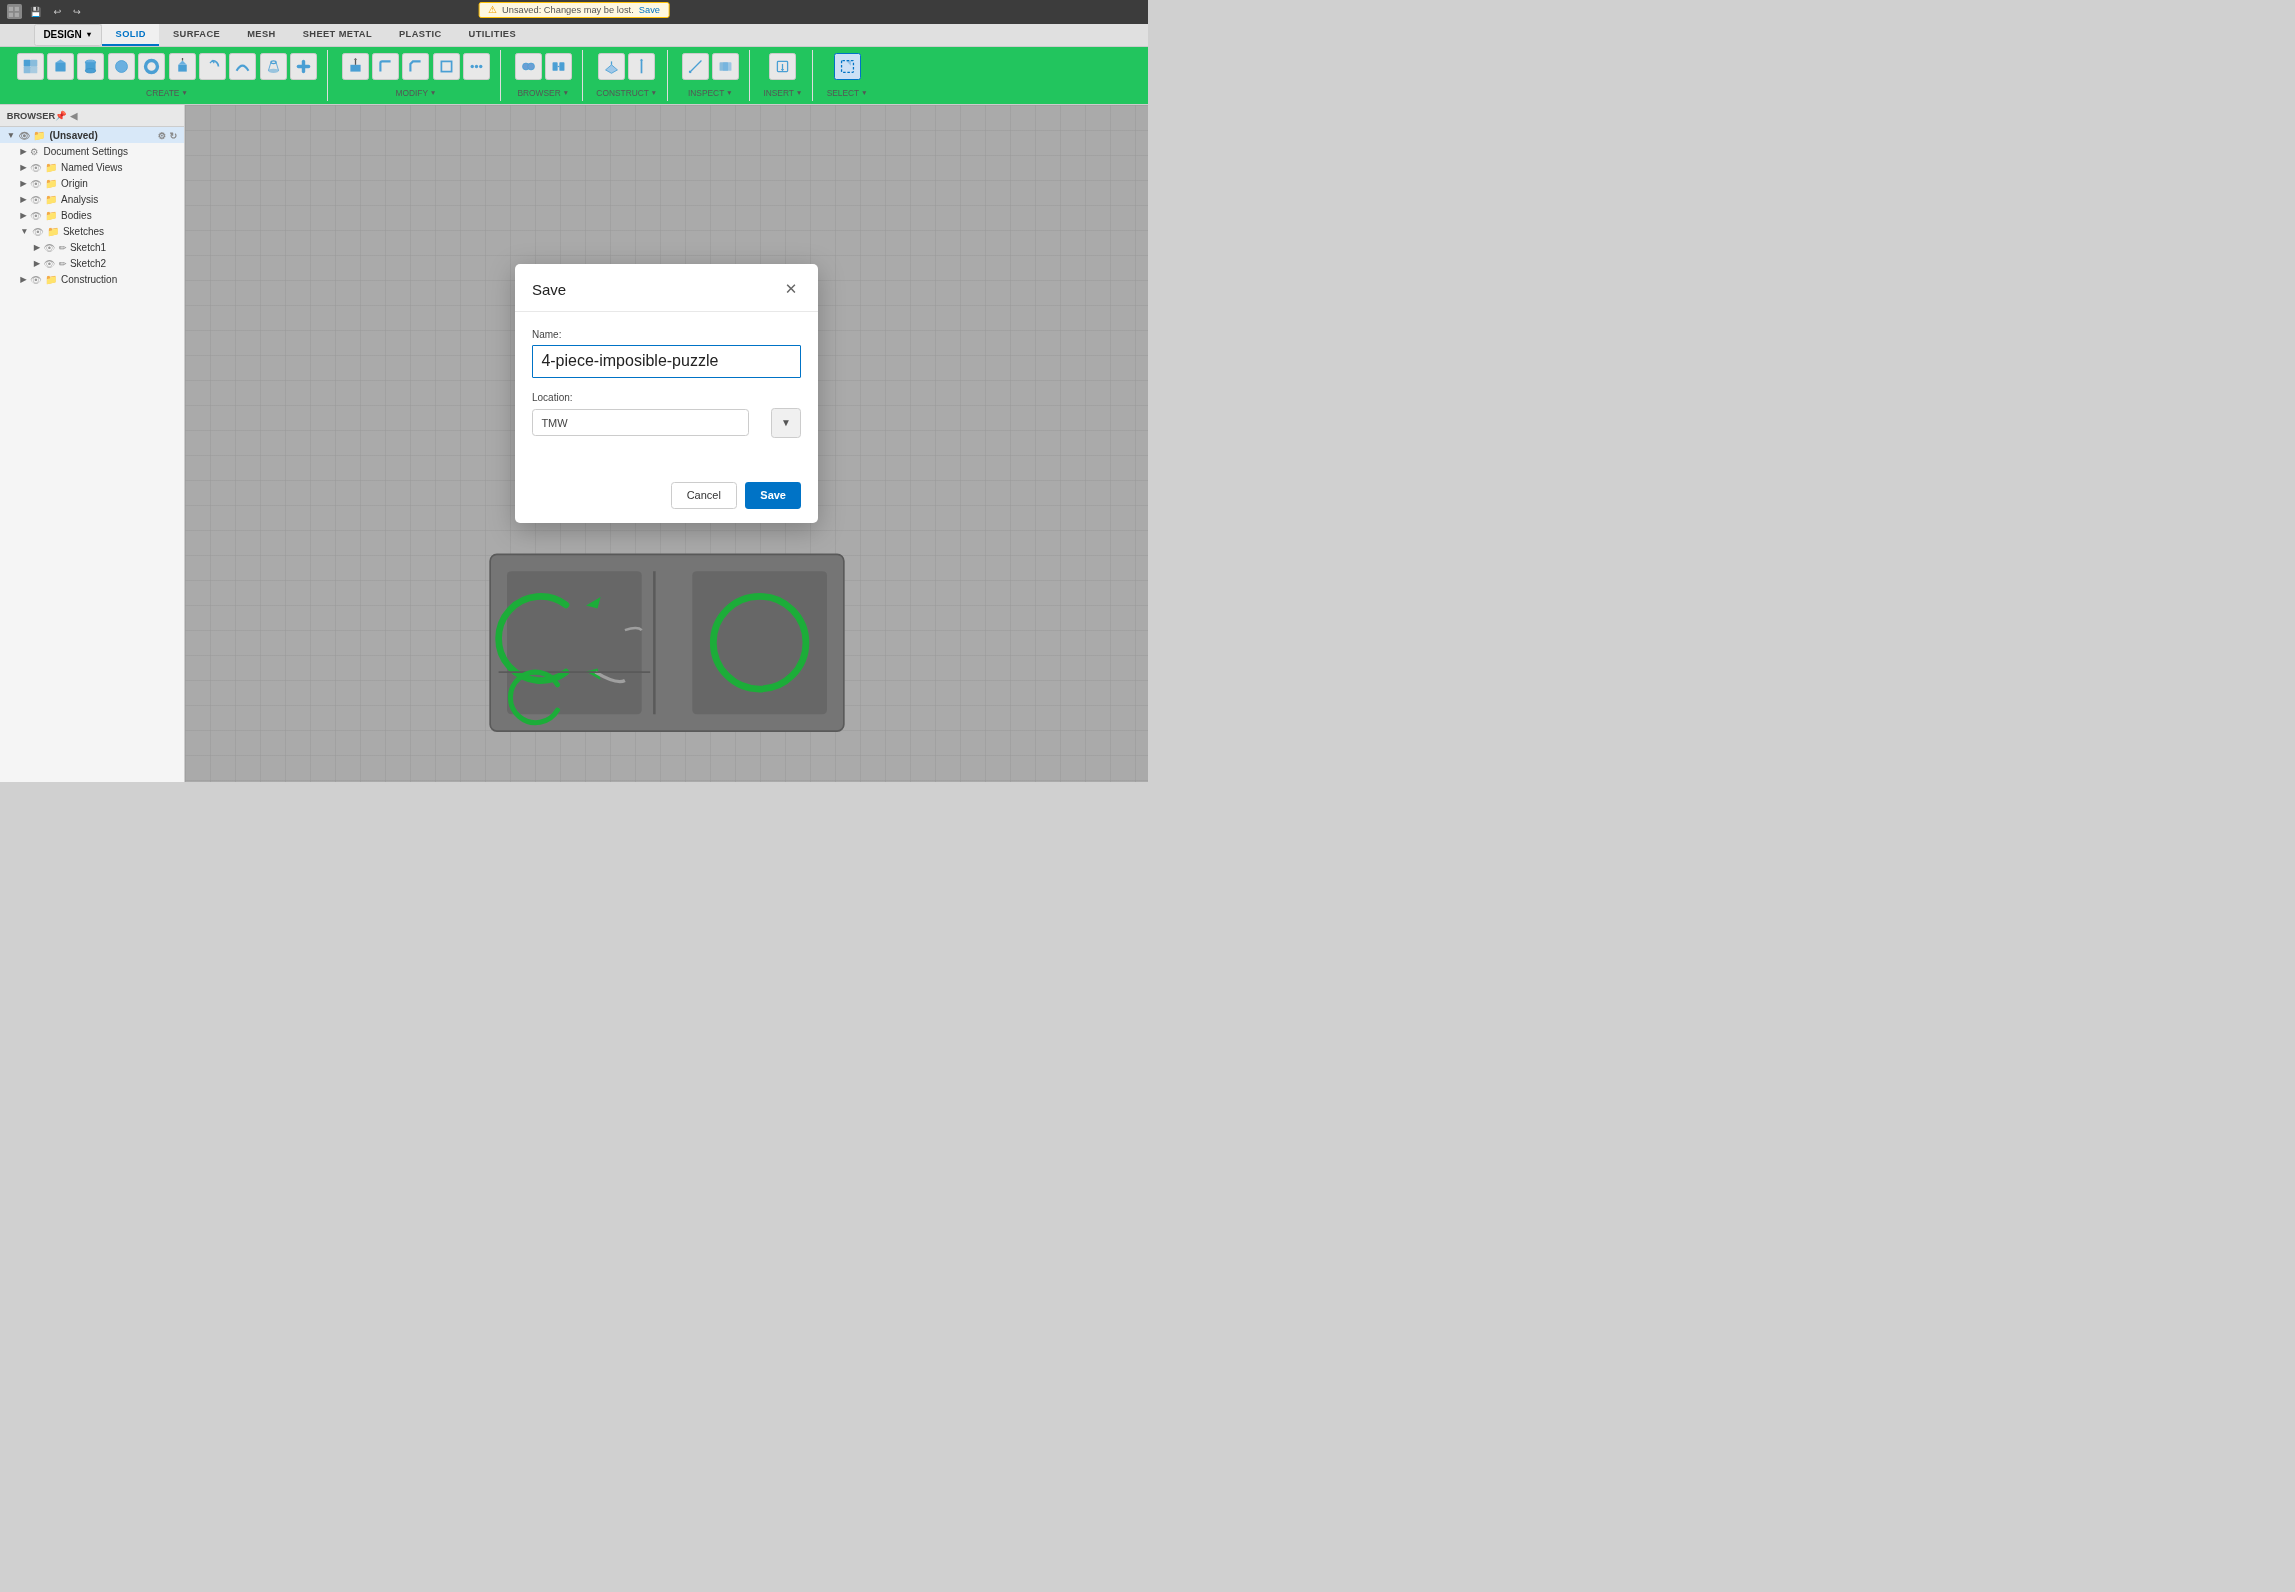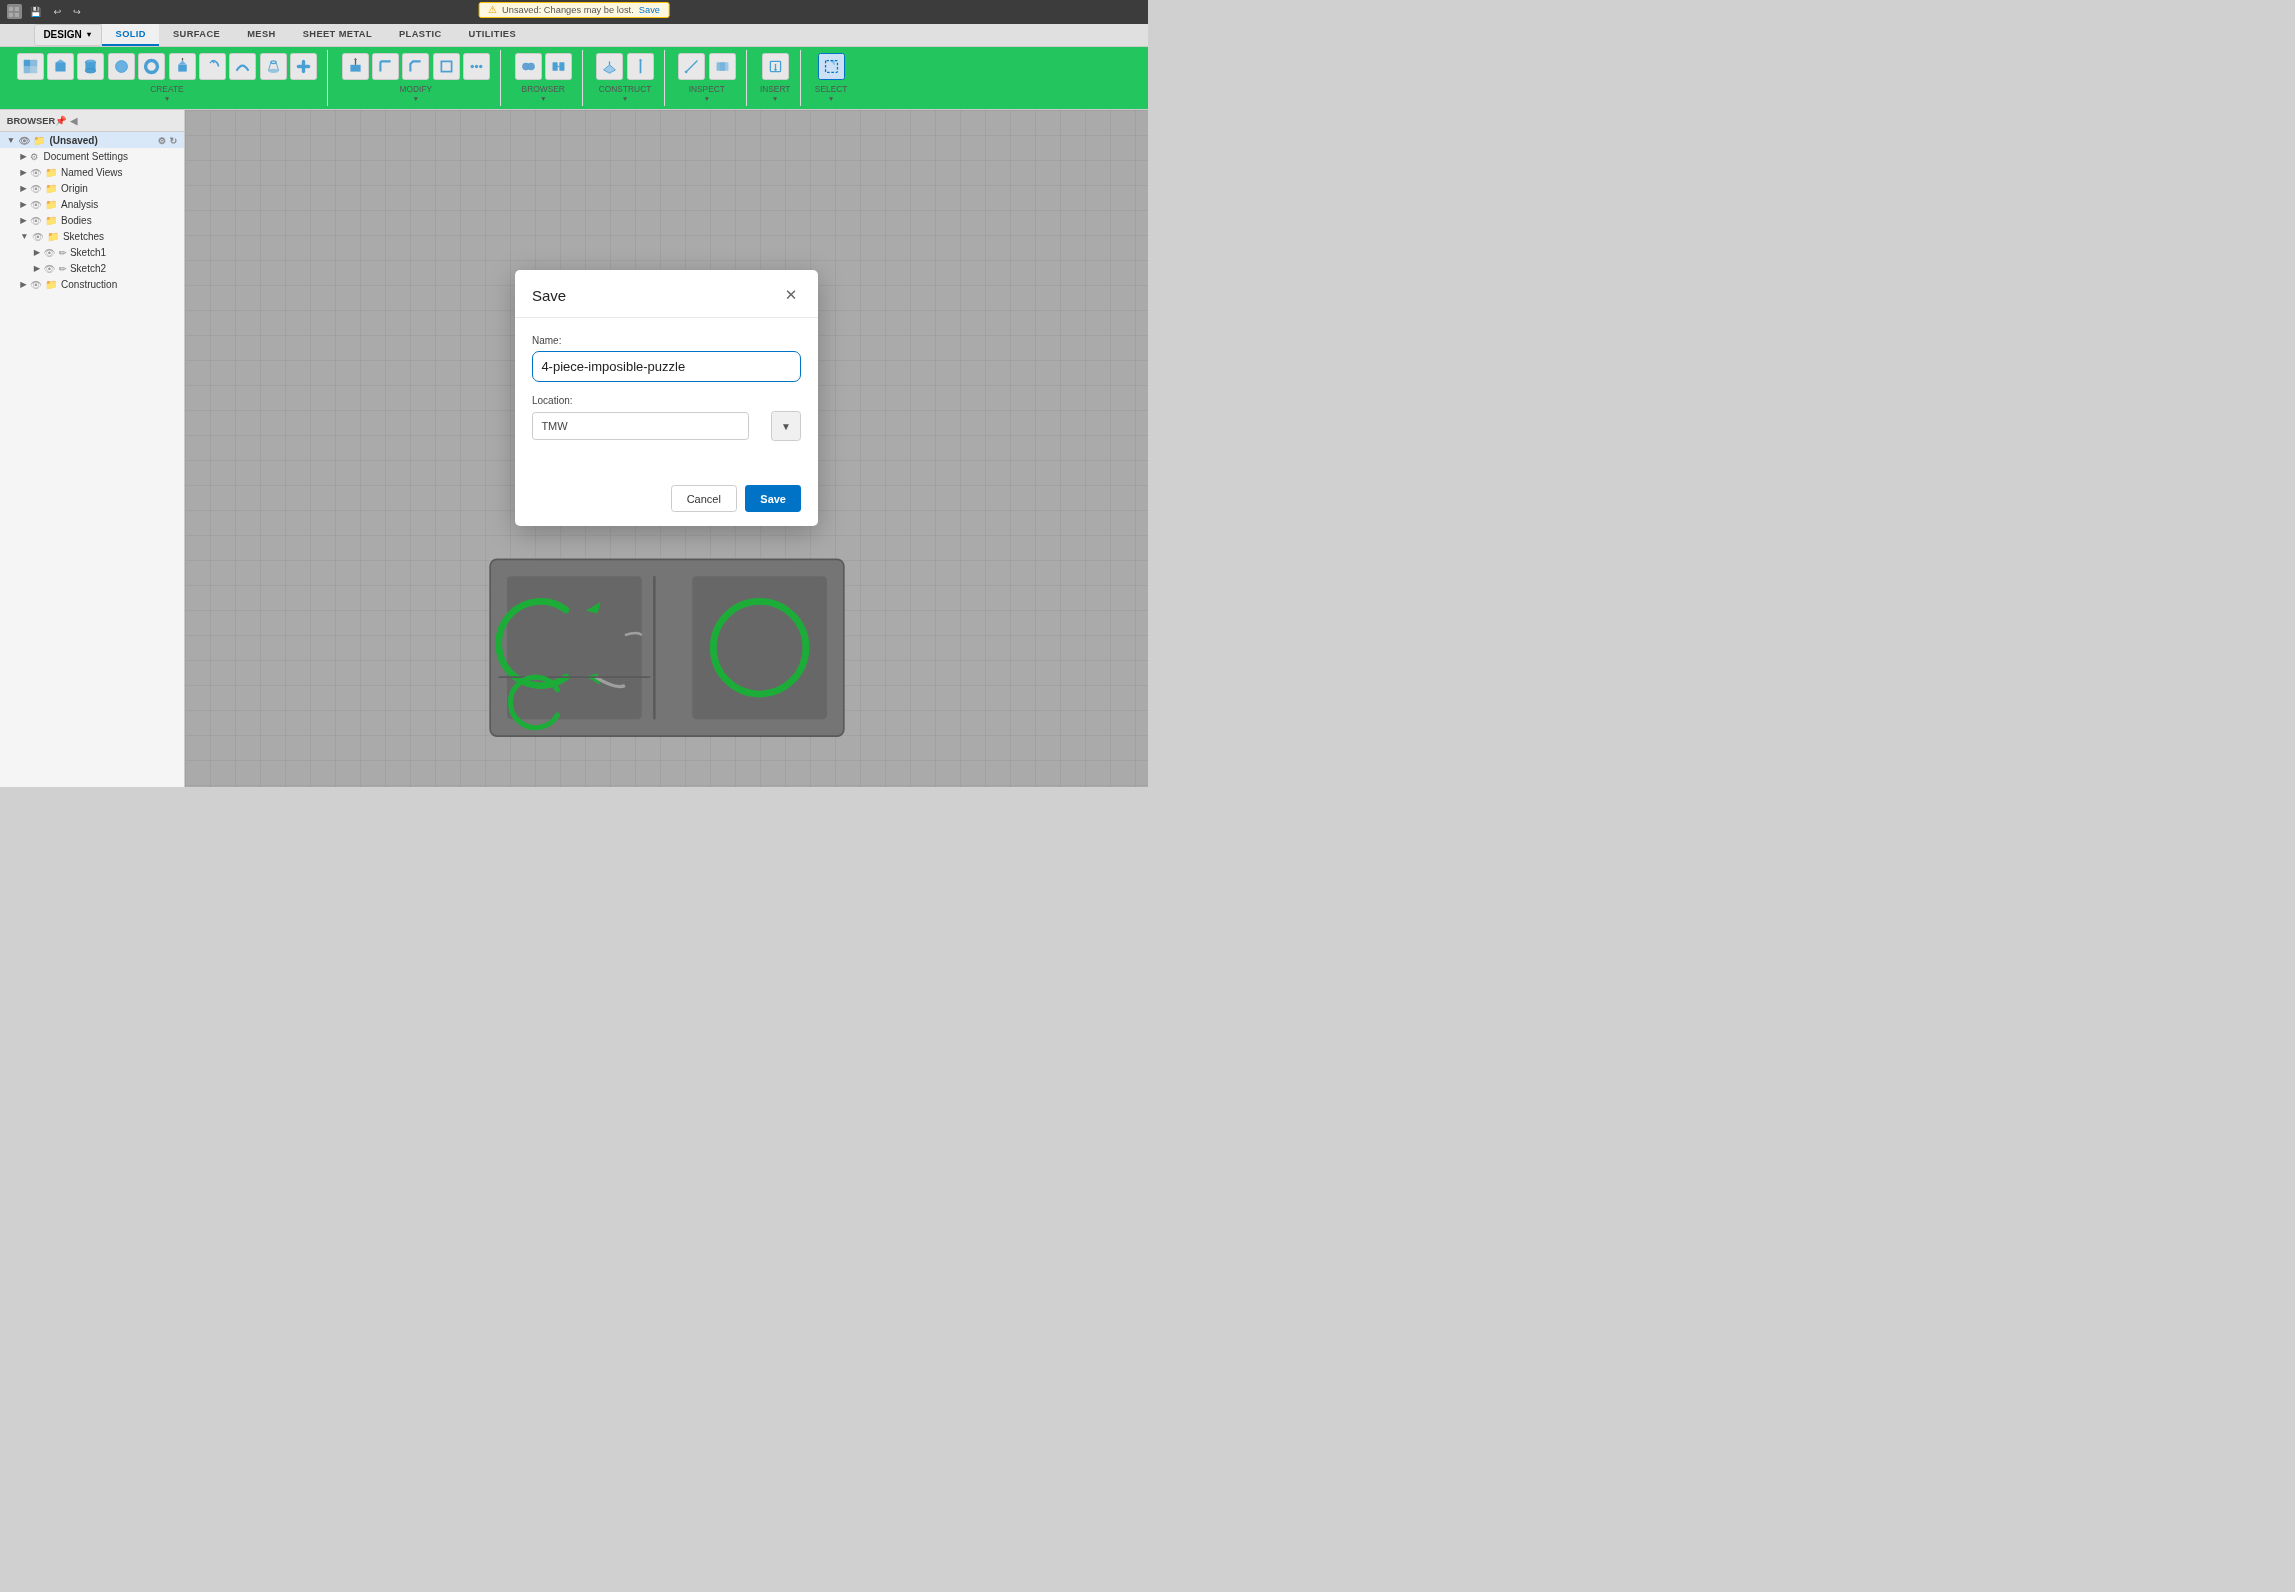--- a/index.html
+++ b/index.html
@@ -94,21 +94,20 @@
       font-size: 13.5px;
       color: #555;
     }
     .ribbon-label {
       font-size: 8.4px;
       color: #555;
       display: flex;
       align-items: center;
       gap: 1.7px;
       cursor: pointer;
-      flex-direction: column;
     }
     .ribbon-label .arrow { font-size: 6.7px; }
     .design-btn {
       background: #e8e8e8;
       border: 0.8px solid #ccc;
       border-radius: 2.5px;
       padding: 3.4px 8.4px;
       font-size: 10px;
       font-weight: 600;
       cursor: pointer;
@@ -252,22 +251,22 @@
     .dialog-field-label {
       font-size: 10px;
       color: #444;
       margin-bottom: 5px;
       display: block;
     }
     .dialog-input {
       width: 100%;
       padding: 6.7px 8.4px;
       border: 1.7px solid #0073c6;
-      border-radius: 7px;
-      font-size: 13px;
+      border-radius: 1px;
+      font-size: 16px;
       outline: none;
       color: #222;
     }
     .dialog-select-wrapper {
       display: flex;
       gap: 22px;
       align-items: center;
     }
     .dialog-select-input {
       flex: 1;

